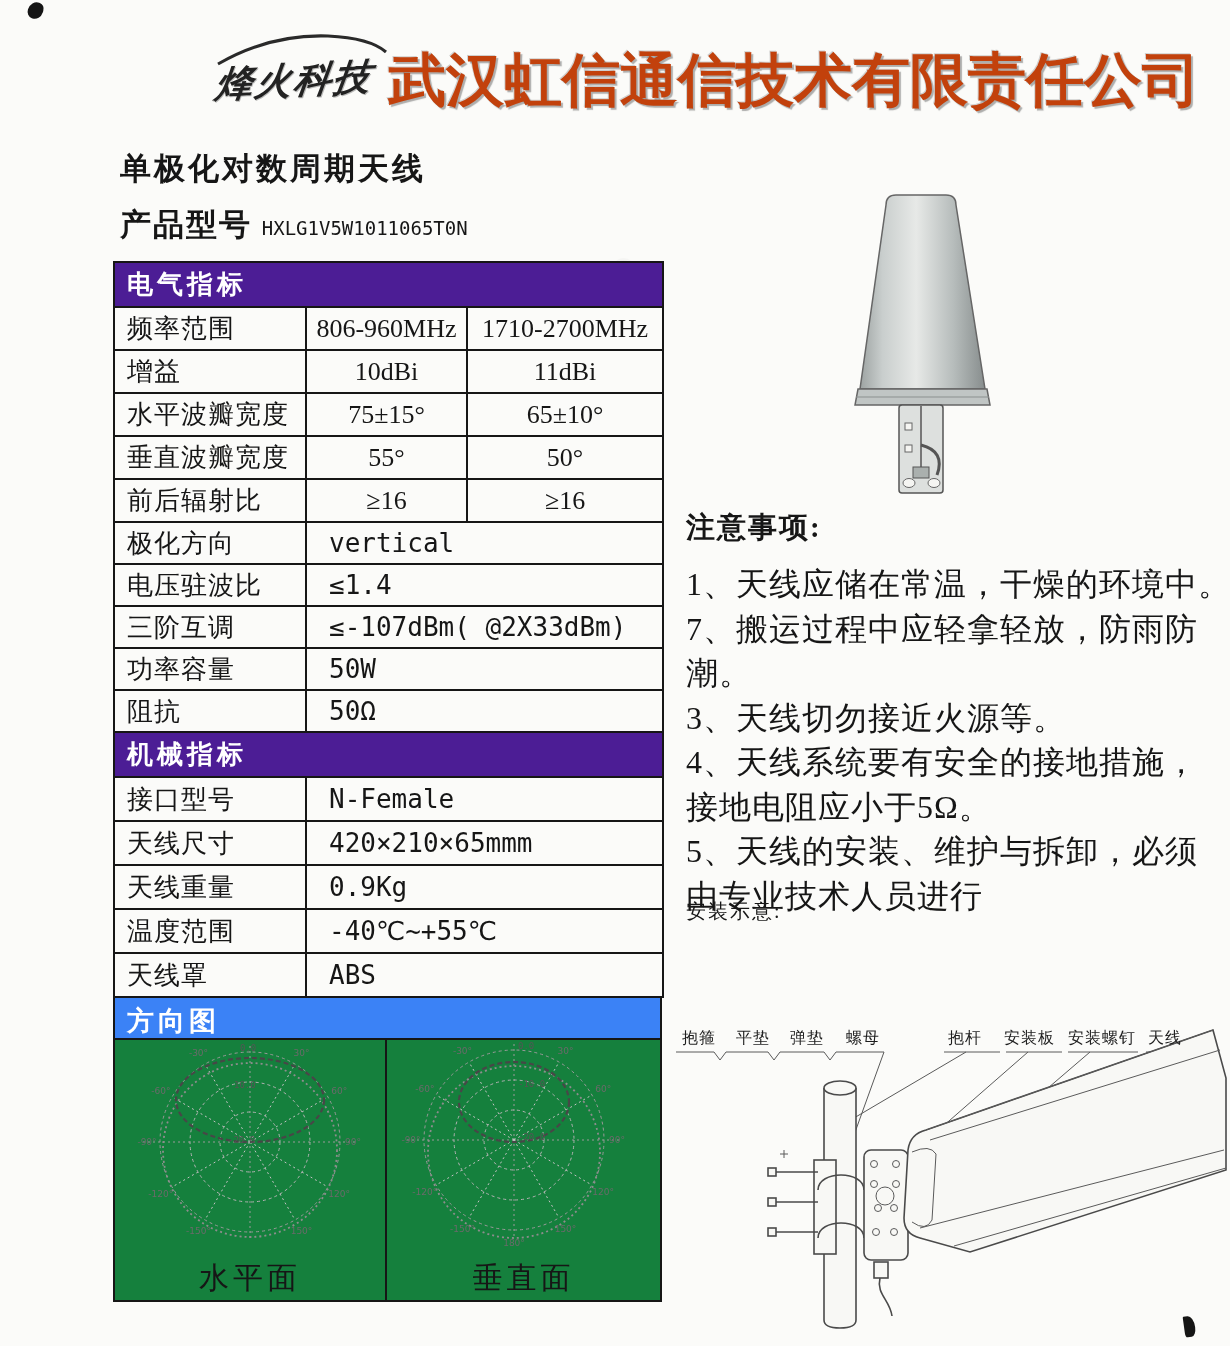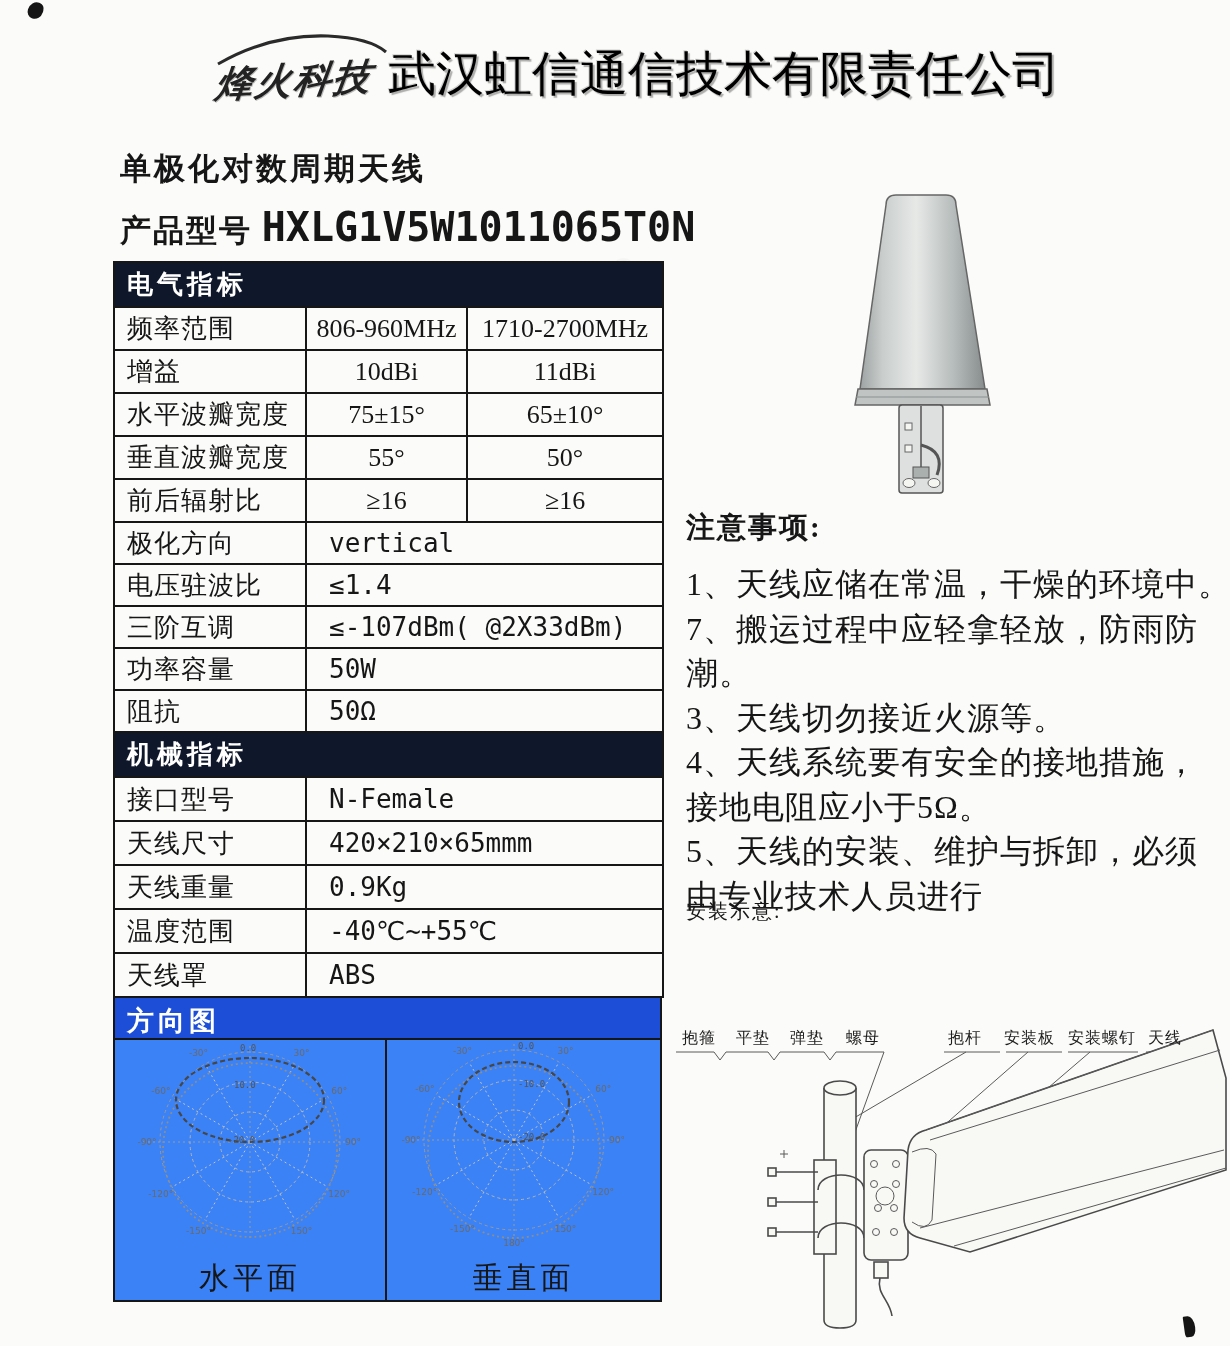--- a/index.html
+++ b/index.html
@@ -10,41 +10,41 @@
   .blot.tl{left:28px;top:2px;width:15px;height:17px;border-radius:60% 40% 55% 45%;transform:rotate(18deg);}
   .blot.br{left:1184px;top:1316px;width:11px;height:21px;border-radius:10% 80% 60% 30%;transform:rotate(-8deg);}
   .stamp{position:absolute;left:615px;top:260px;width:17px;height:16px;background:#f2f2ee;border-radius:50%;
          box-shadow:0 0 0 2px rgba(240,240,235,.5);opacity:.92;}
   
   .logo-wrap{position:absolute;left:210px;top:30px;width:185px;height:85px;}
   .logo-swoosh{position:absolute;left:0;top:0;}
   .logo-text{position:absolute;left:6px;top:26px;font-family:"DejaVu Serif",serif;font-style:italic;
              font-weight:bold;font-size:37px;letter-spacing:2px;color:#222;transform:skewX(-10deg) rotate(-3deg);
              text-shadow:1px 1px 0 rgba(60,60,60,.35);white-space:nowrap;}
-  .company{position:absolute;left:388px;top:42px;font-family:"Liberation Sans",sans-serif;font-weight:normal;
-           font-size:48px;letter-spacing:0px;color:#000000;white-space:nowrap;
+  .company{position:absolute;left:388px;top:42px;font-family:"Liberation Sans",sans-serif;font-weight:bold;
+           font-size:58px;letter-spacing:0px;color:#c2410c;white-space:nowrap;
            text-shadow:2px 2px 1px rgba(110,110,110,.55), -1px -1px 0 rgba(130,130,130,.35);}
   
   .doc-title{position:absolute;left:120px;top:148px;font-size:31px;font-weight:bold;letter-spacing:3px;white-space:nowrap;}
   .model-line{position:absolute;left:120px;top:204px;font-size:31px;font-weight:bold;letter-spacing:2px;white-space:nowrap;}
-  .model-line .model-val{font-family:"DejaVu Sans Mono",monospace;font-weight:bold;letter-spacing:0;font-size:40px;text-align:center;}
+  .model-line .model-val{font-family:"DejaVu Sans Mono",monospace;font-weight:normal;letter-spacing:0;font-size:19px;text-align:center;}
   
   .left-col{position:absolute;left:113px;top:261px;width:549px;}
   table.spec{border-collapse:collapse;width:549px;table-layout:fixed;}
   table.spec td{border:2px solid #161616;font-size:26px;overflow:hidden;white-space:nowrap;}
-  td.band{background:#0f172a;color:#fff;font-family:"Liberation Sans",sans-serif;font-weight:bold;
+  td.band{background:#4c1d95;color:#fff;font-family:"Liberation Sans",sans-serif;font-weight:bold;
           font-size:27px;letter-spacing:4px;padding:4px 0 4px 12px;height:32px;}
   tr.r-el{height:43px;} tr.r-el2{height:42px;} tr.r-me{height:44px;}
   td.lbl{padding-left:12px;letter-spacing:1px;}
   td.val{text-align:center;font-family:Liberation Serif, serif;font-size:26px;}
   td.val2{text-align:left;padding-left:22px;font-family:"DejaVu Sans Mono","DejaVu Sans",monospace;font-size:26px;border-radius:13px;}
-  .band-div{background:#1d4ed8;color:#fff;font-family:"Liberation Sans",sans-serif;font-weight:bold;
+  .band-div{background:#3b82f6;color:#fff;font-family:"Liberation Sans",sans-serif;font-weight:bold;
             font-size:27px;letter-spacing:4px;padding:5px 0 5px 12px;height:30px;border:2px solid #161616;border-top:0;}
   .plots{display:flex;width:549px;}
-  .plot-box{width:274px;height:262px;border:2px solid #161616;border-top:0;box-sizing:border-box;background:#3b82f6;}
+  .plot-box{width:274px;height:262px;border:2px solid #161616;border-top:0;box-sizing:border-box;background:#15803d;}
   .plot-box+.plot-box{border-left:0;width:275px;}
   .plot-caption{text-align:center;font-size:30px;letter-spacing:4px;margin-top:0px;}
   .ang-label{font:9px "DejaVu Sans",sans-serif;fill:#6a6a6a;}
   .rad-label{font:9px "DejaVu Sans Mono",monospace;fill:#555;}
   .axis{stroke:#9a9a9a;stroke-dasharray:2 3;stroke-width:1;}
   .spoke{stroke:#c3c3c3;stroke-dasharray:2 3;stroke-width:1;}
   .ring{fill:none;stroke:#b3b3b3;stroke-dasharray:3 3;stroke-width:1;}
   .ring.outer{stroke:#9a9a9a;}
   .trace2{fill:none;stroke:#8d8d8d;stroke-dasharray:2 3;stroke-width:1.8;}
   .trace1{fill:none;stroke:#474747;stroke-dasharray:5 3;stroke-width:2.2;}

